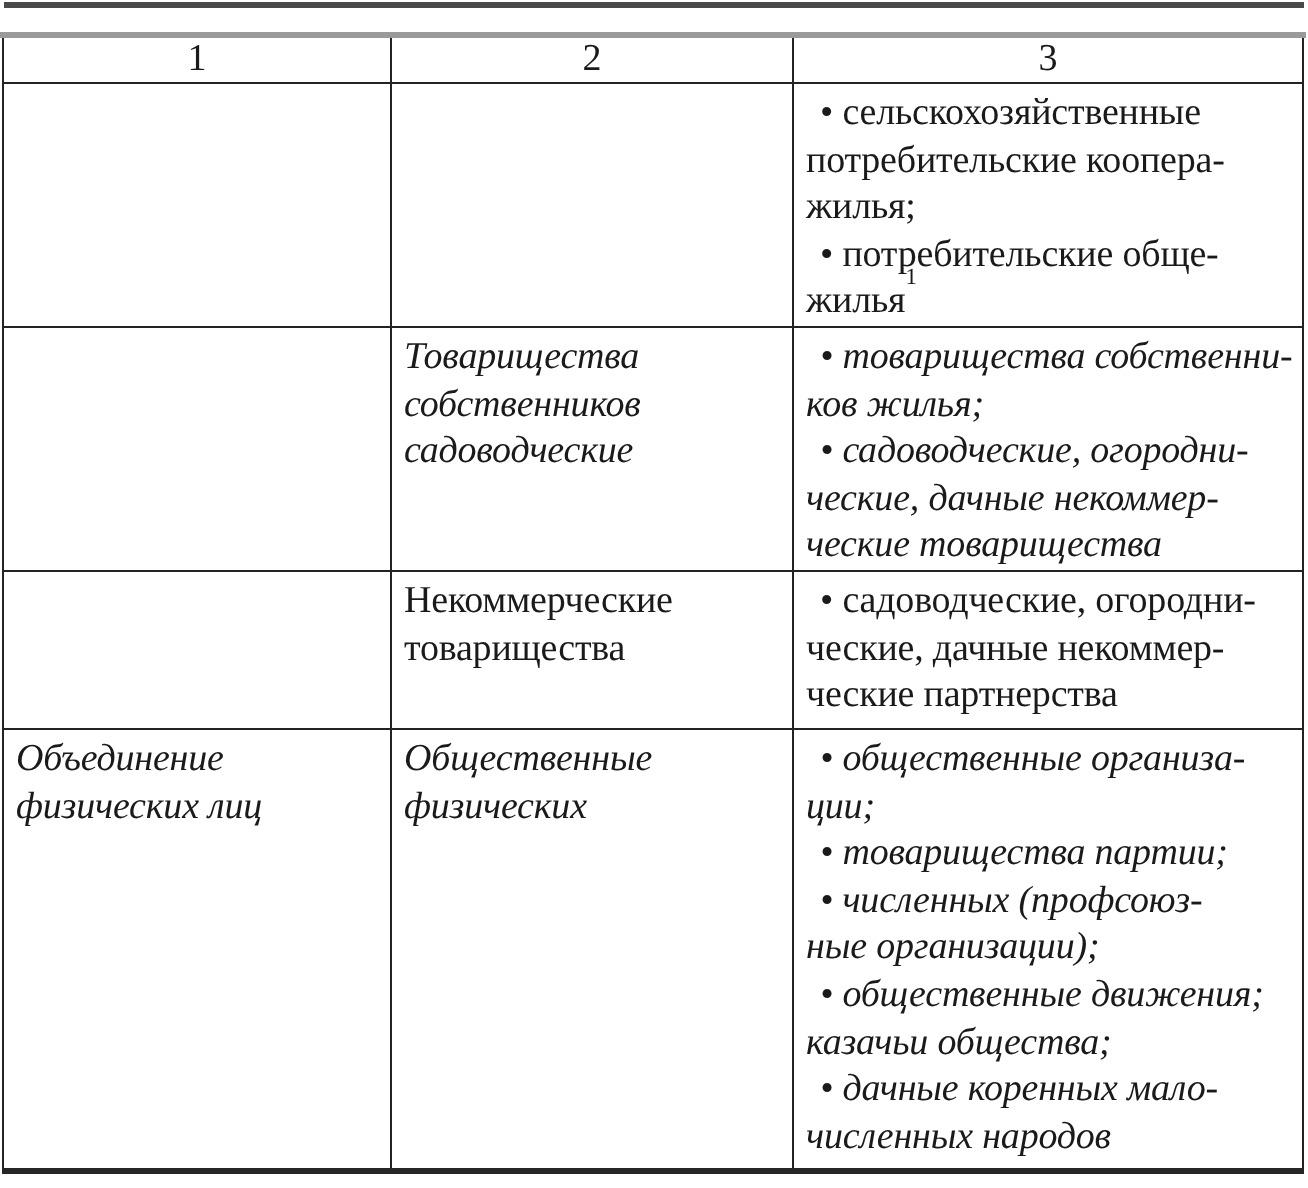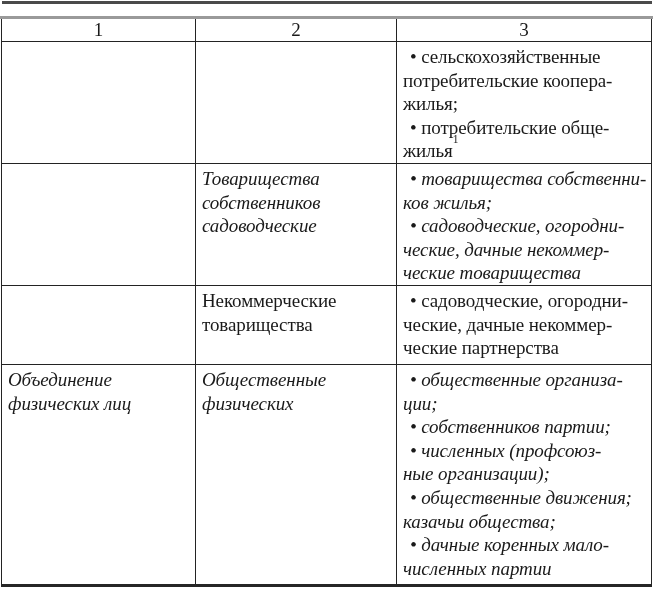--- a/index.html
+++ b/index.html
@@ -128,24 +128,24 @@
         <div class="ln">Объединение</div>
         <div class="ln">физических лиц</div>
       </td>
       <td class="r4">
         <div class="ln">Общественные</div>
         <div class="ln">физических</div>
       </td>
       <td class="r4">
         <div class="ln b">• общественные организа-</div>
         <div class="ln">ции;</div>
-        <div class="ln b">• собственников партии;</div>
+        <div class="ln b">• товарищества партии;</div>
         <div class="ln b">• численных (профсоюз-</div>
         <div class="ln">ные организации);</div>
         <div class="ln b">• общественные движения;</div>
         <div class="ln">казачьи общества;</div>
         <div class="ln b">• дачные коренных мало-</div>
-        <div class="ln">численных партии</div>
+        <div class="ln">численных народов</div>
       </td>
     </tr>
   </tbody>
     </table>
 </div>
 
 </body></html>

